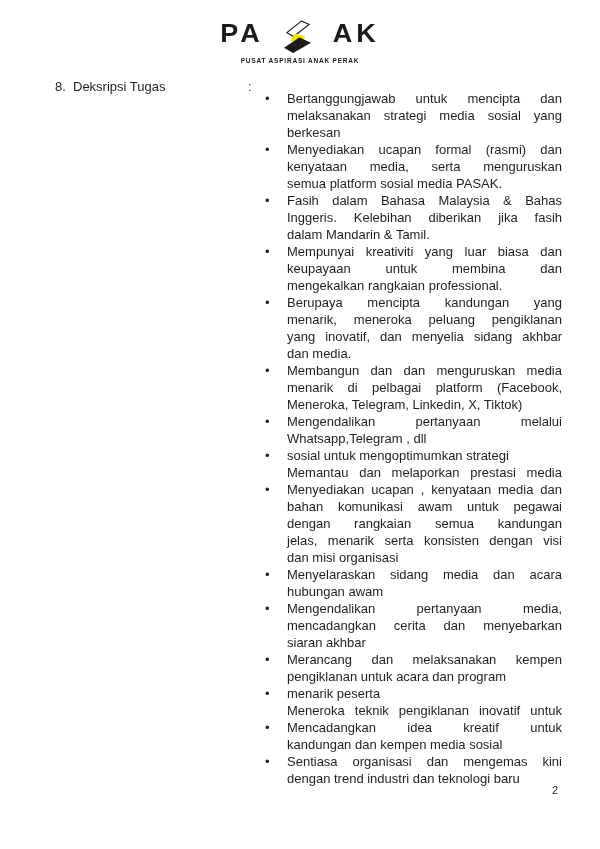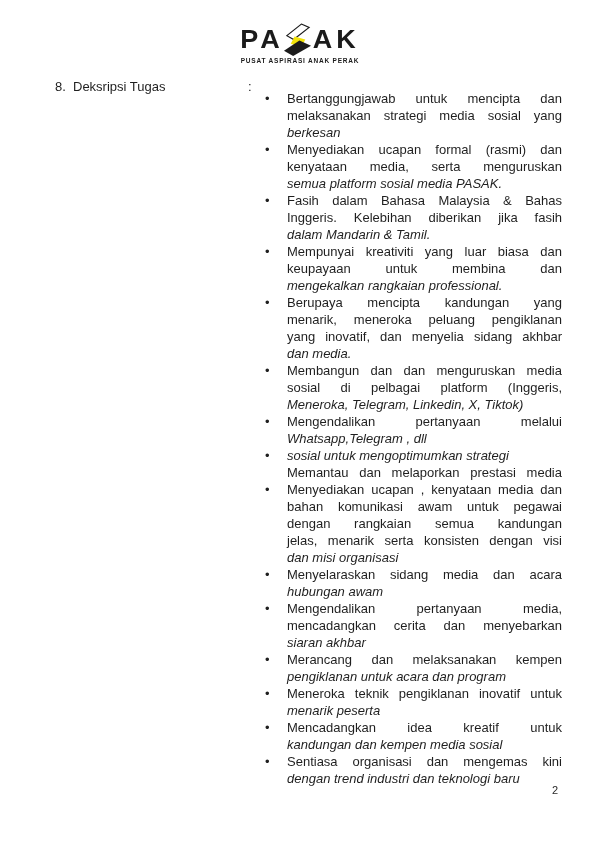--- a/index.html
+++ b/index.html
@@ -12,22 +12,23 @@
     overflow: hidden;
   }
   .page { position: absolute; inset: 0; background: #ffffff; }
 
   
   .logo {
     position: absolute; top: 20px; left: 0; right: 0;
     display: flex; flex-direction: column; align-items: center;
   }
   .logo-word {
-    display: flex; align-items: flex-end;
+    display: flex; align-items: flex-start;
     height: 33px;
+    gap: 20px;
   }
   .logo-letters {
     font-size: 27px; font-weight: 700; color: #1b1b1b;
     letter-spacing: 4px; line-height: 1;
     transform: scaleY(0.96);
   }
   .logo-letters.left { margin-right: -1px; }
   .logo-letters.right { margin-left: 1px; }
   .s-icon { width: 29px; height: 34px; margin-bottom: -4px; }
   .logo-tagline {
@@ -51,21 +52,21 @@
     width: 22px; flex: 0 0 22px;
     font-size: 13px; line-height: 17px;
     text-align: left;
   }
   .task-lines { width: 275px; flex: 0 0 275px; }
   .line {
     font-size: 13px; line-height: 17px;
     text-align: justify; text-align-last: justify;
     white-space: nowrap;
   }
-  .line.last { text-align-last: left; font-style: italic; }
+  .line.last { text-align-last: left; }
 
   
   .page-number {
     position: absolute; left: 552px; top: 784px;
     font-size: 11px; color: #2a2a2a;
   }
 </style>
 </head>
 <body>
 
@@ -127,21 +128,21 @@
           <div class="line">Berupaya mencipta kandungan yang</div>
           <div class="line">menarik, meneroka peluang pengiklanan</div>
           <div class="line">yang inovatif, dan menyelia sidang akhbar</div>
           <div class="line last">dan media.</div>
         </div>
     </li>
       <li class="task-item">
       <span class="bullet-marker">•</span>
       <div class="task-lines">
           <div class="line">Membangun dan dan menguruskan media</div>
-          <div class="line">sosial di pelbagai platform (Inggeris,</div>
+          <div class="line">menarik di pelbagai platform (Facebook,</div>
           <div class="line last">Meneroka, Telegram, Linkedin, X, Tiktok)</div>
         </div>
     </li>
       <li class="task-item">
       <span class="bullet-marker">•</span>
       <div class="task-lines">
           <div class="line">Mengendalikan pertanyaan melalui</div>
           <div class="line last">Whatsapp,Telegram , dll</div>
         </div>
     </li>
@@ -180,22 +181,22 @@
       <li class="task-item">
       <span class="bullet-marker">•</span>
       <div class="task-lines">
           <div class="line">Merancang dan melaksanakan kempen</div>
           <div class="line last">pengiklanan untuk acara dan program</div>
         </div>
     </li>
       <li class="task-item">
       <span class="bullet-marker">•</span>
       <div class="task-lines">
+          <div class="line last">menarik peserta</div>
           <div class="line">Meneroka teknik pengiklanan inovatif untuk</div>
-          <div class="line last">menarik peserta</div>
         </div>
     </li>
       <li class="task-item">
       <span class="bullet-marker">•</span>
       <div class="task-lines">
           <div class="line">Mencadangkan idea kreatif untuk</div>
           <div class="line last">kandungan dan kempen media sosial</div>
         </div>
     </li>
       <li class="task-item">

